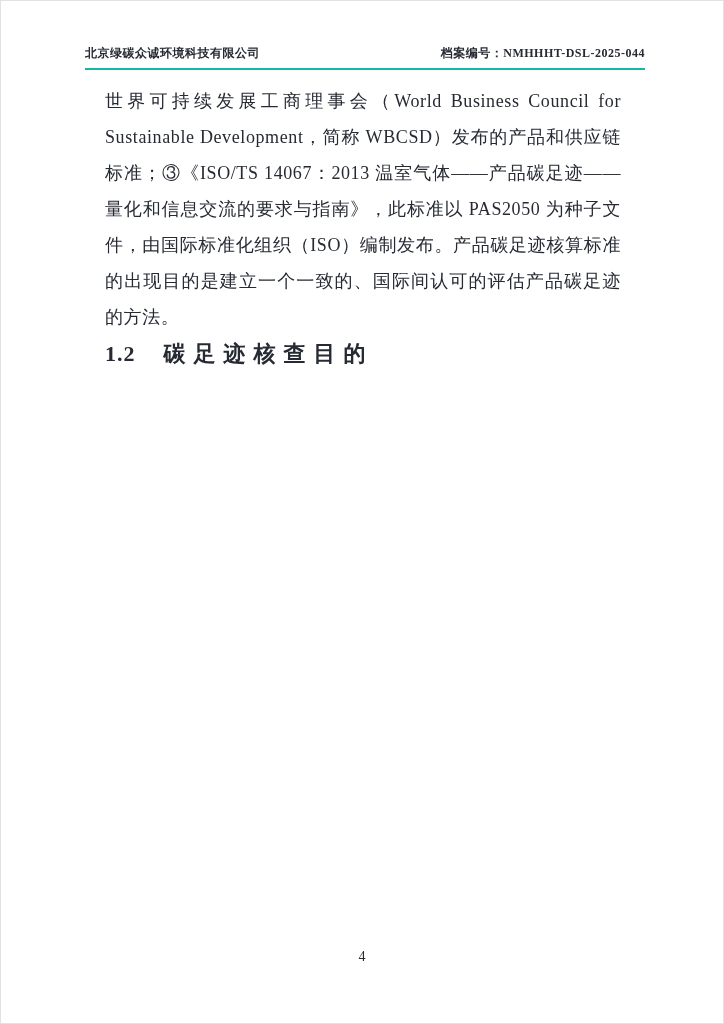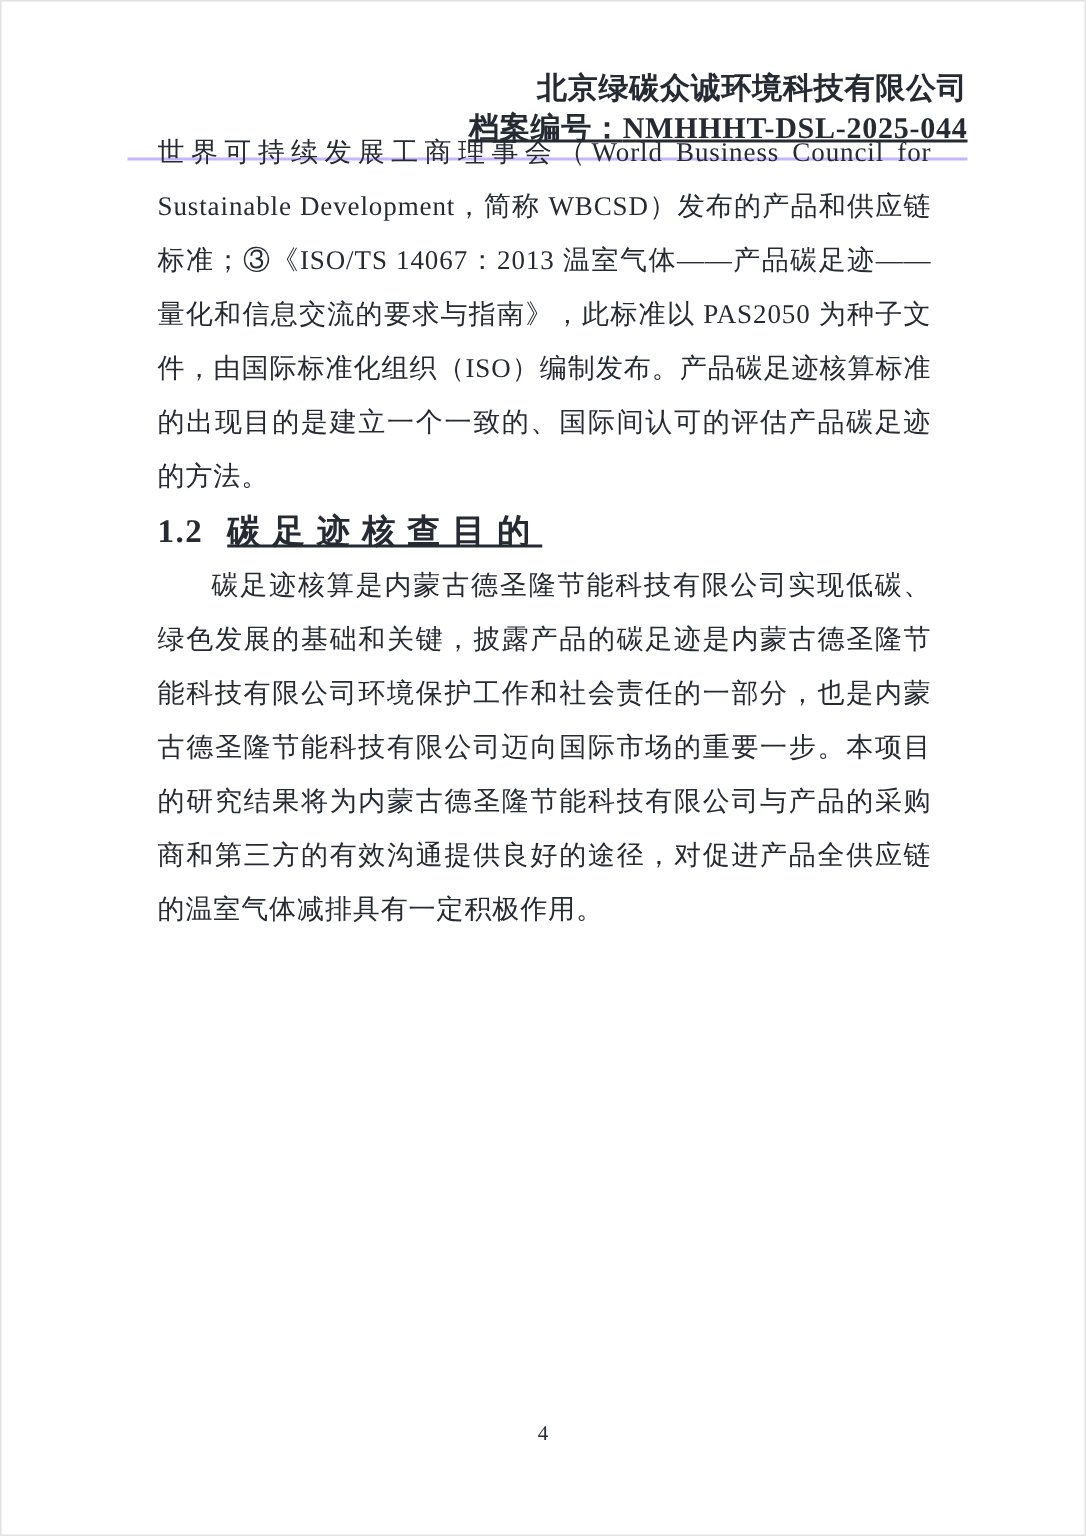--- a/index.html
+++ b/index.html
@@ -21,30 +21,28 @@
   }
   
   .header {
     position: absolute;
     top: 44px;
     left: 84px;
     right: 78px;
     display: flex;
     justify-content: space-between;
     align-items: flex-end;
-    font-size: 20px;
+    font-size: 12px;
     font-weight: bold;
     letter-spacing: 0.5px;
     padding-bottom: 6px;
-    border-bottom: 2px solid #c4b5fd;
-    flex-direction: column;
+    border-bottom: 2px solid #14b8a6;
   }
   .header .doc-no {
     white-space: nowrap;
-    text-decoration: underline;
   }
   .header .doc-no .code {
     font-family: "Liberation Serif", "DejaVu Serif", serif;
   }
   
   .content {
     position: absolute;
     top: 82px;
     left: 104px;
     right: 102px;
@@ -63,26 +61,25 @@
     margin: 0;
     font-size: 22px;
     font-weight: bold;
     line-height: 37px;
     text-align: left;
     letter-spacing: 0;
     white-space: nowrap;
   }
   .heading .hnum {
     display: inline-block;
-    margin-right: 16px;
+    margin-right: 28px;
     letter-spacing: 1px;
   }
   .heading .htitle {
     letter-spacing: 8px;
-    text-decoration: underline;
   }
   
   .footer {
     position: absolute;
     left: 0;
     right: 0;
     bottom: 58px;
     text-align: center;
     font-size: 14px;
     letter-spacing: 0;
@@ -99,21 +96,20 @@
   </div>
 
   <div class="content">
     <p class="para">世界可持续发展工商理事会（World Business Council for Sustainable Development，简称 WBCSD）发布的产品和供应链标准；③《ISO/TS 14067：2013 温室气体——产品碳足迹——量化和信息交流的要求与指南》，此标准以 PAS2050 为种子文件，由国际标准化组织（ISO）编制发布。产品碳足迹核算标准的出现目的是建立一个一致的、国际间认可的评估产品碳足迹的方法。</p>
 
     <h2 class="heading">
       <span class="hnum">1.2</span><span class="htitle">碳足迹核查目的</span>
     </h2>
 
 
-    <p class="para indent">碳足迹核算是内蒙古德圣隆节能科技有限公司实现低碳、绿色发展的基础和关键，披露产品的碳足迹是内蒙古德圣隆节能科技有限公司环境保护工作和社会责任的一部分，也是内蒙古德圣隆节能科技有限公司迈向国际市场的重要一步。本项目的研究结果将为内蒙古德圣隆节能科技有限公司与产品的采购商和第三方的有效沟通提供良好的途径，对促进产品全供应链的温室气体减排具有一定积极作用。</p>
 
   </div>
 
   <div class="footer">
     <span>4</span>
   </div>
 
 </div>
 
 </body></html>

